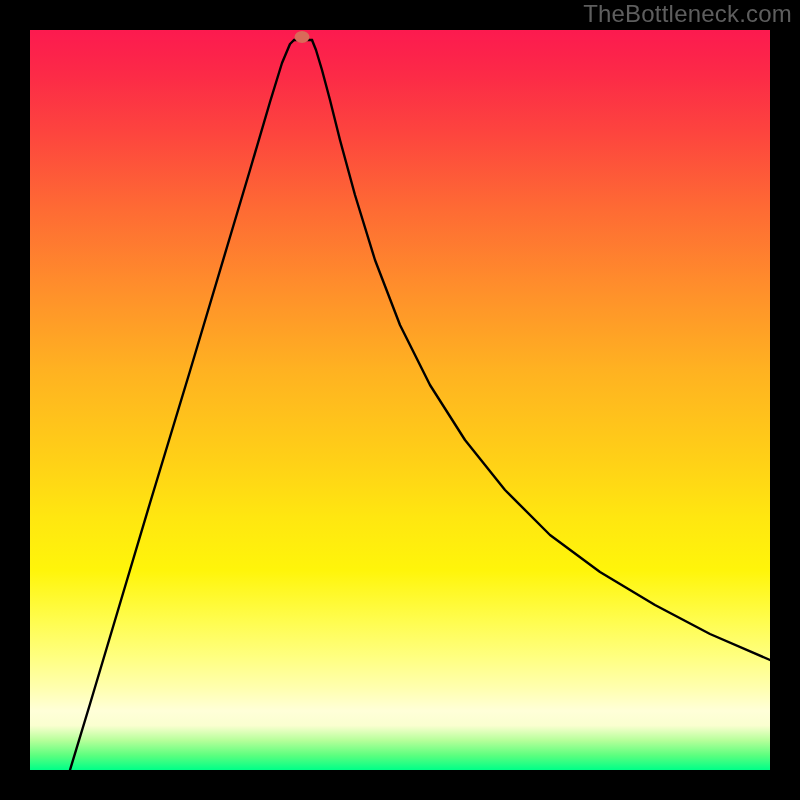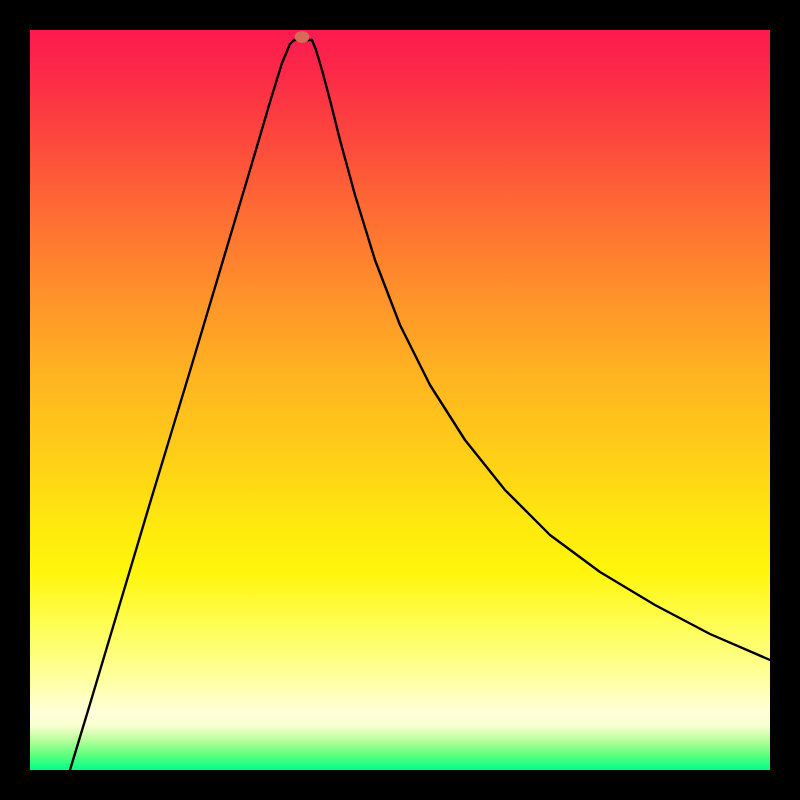--- a/index.html
+++ b/index.html
@@ -68,20 +68,21 @@
     height: 12px;
     border-radius: 50% / 50%;
     background: #d96a59;
     transform: translate(-50%, -50%);
   }
 </style>
 </head>
 <body>
 
 <div class="frame">
+  <div class="watermark">TheBottleneck.com</div>
   <div class="plot">
     <svg viewBox="0 0 740 740" preserveAspectRatio="none">
       <path id="left-path" fill="none" stroke="#000000" stroke-width="2.4" stroke-linecap="round" stroke-linejoin="round" d="M40.0 740.0 L60.0 674.0 L80.0 607.0 L100.0 540.0 L120.0 473.0 L140.0 407.0 L160.0 341.0 L180.0 274.0 L200.0 207.0 L220.0 140.0 L240.0 72.0 L252.0 33.0 L260.0 14.0 L264.0 10.0"></path>
       <path id="plateau-path" fill="none" stroke="#000000" stroke-width="2.4" stroke-linecap="round" stroke-linejoin="round" d="M264 10 L282 10"></path>
       <path id="right-path" fill="none" stroke="#000000" stroke-width="2.4" stroke-linecap="round" stroke-linejoin="round" d="M282.0 10.0 L286.0 20.0 L292.0 40.0 L300.0 70.0 L310.0 110.0 L325.0 165.0 L345.0 230.0 L370.0 295.0 L400.0 355.0 L435.0 410.0 L475.0 460.0 L520.0 505.0 L570.0 542.0 L625.0 575.0 L680.0 604.0 L740.0 630.0"></path>
     </svg>
     <div id="marker" class="marker" style="left: 272px; top: 7px;"></div>
   </div>
 </div>
 

